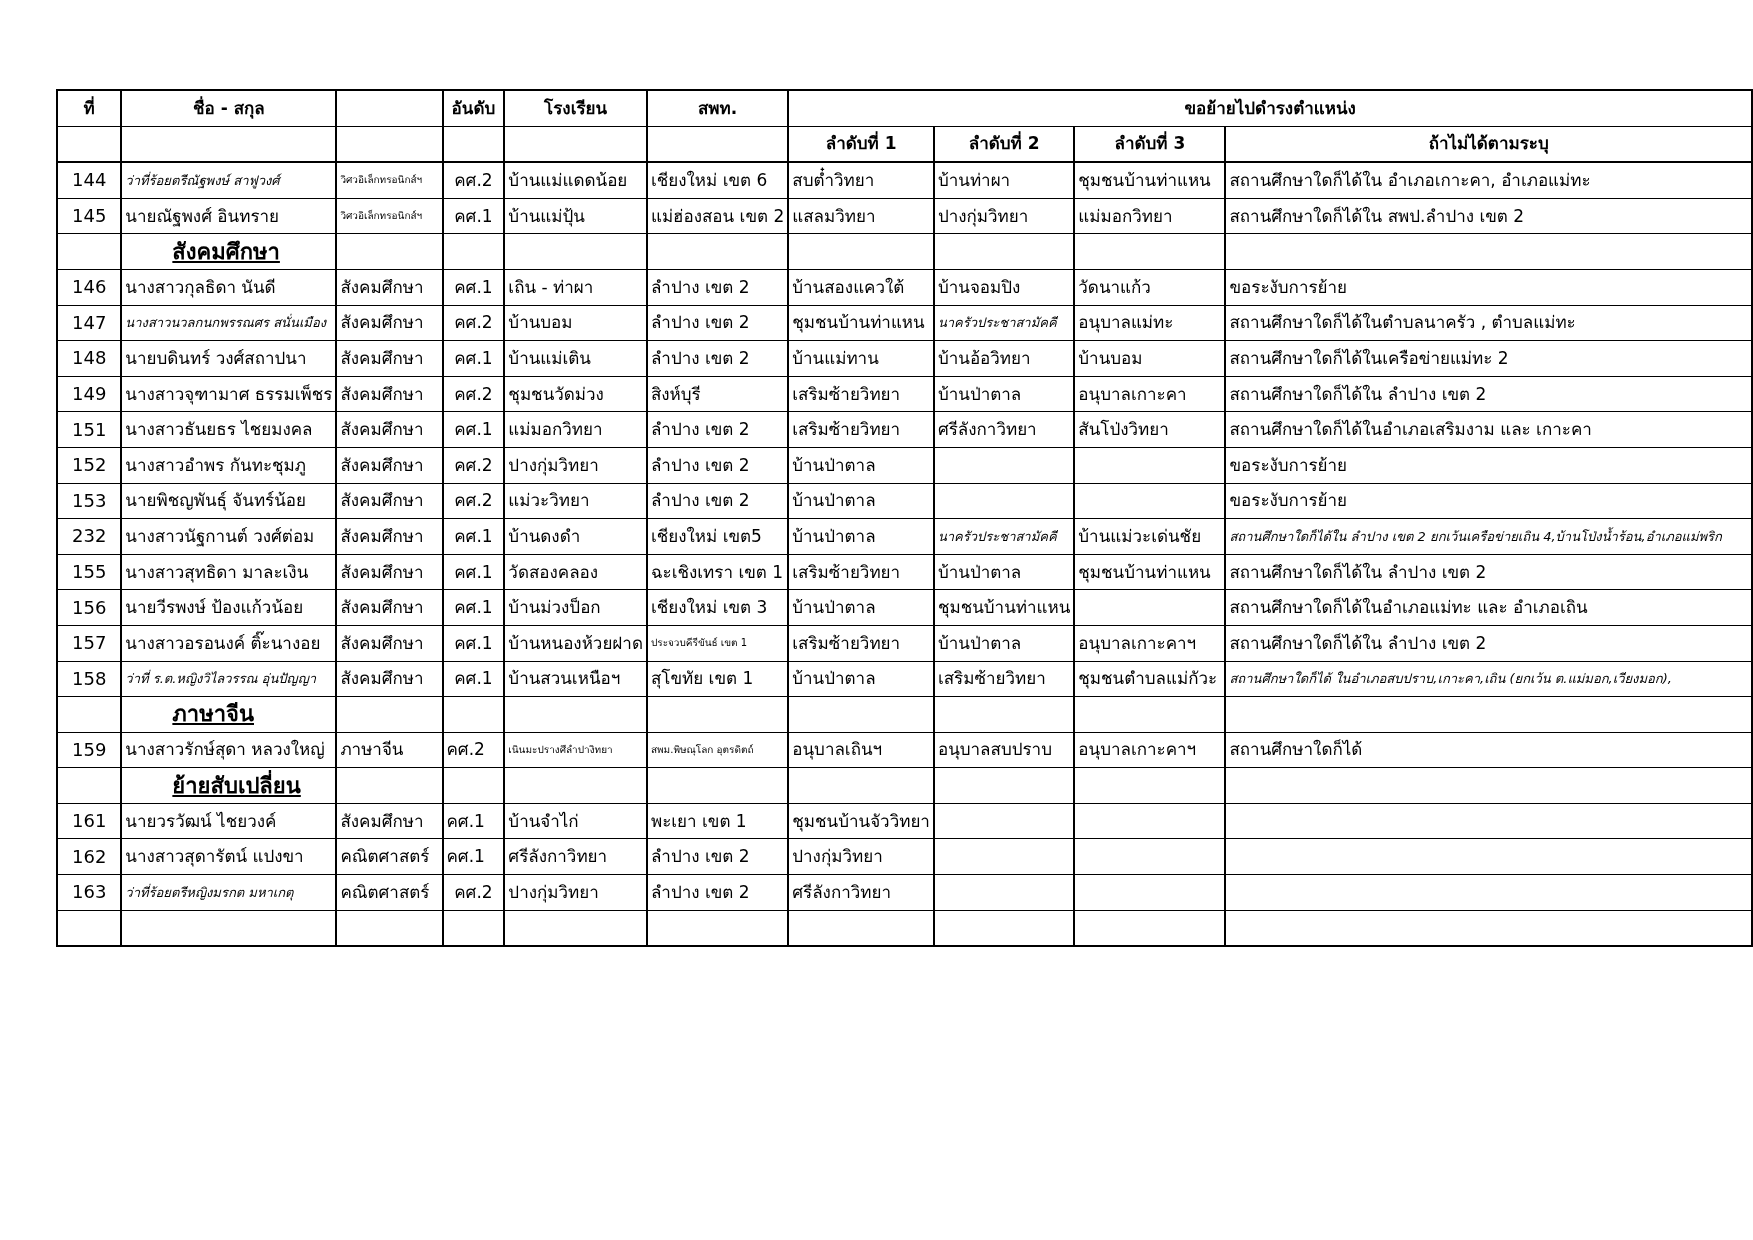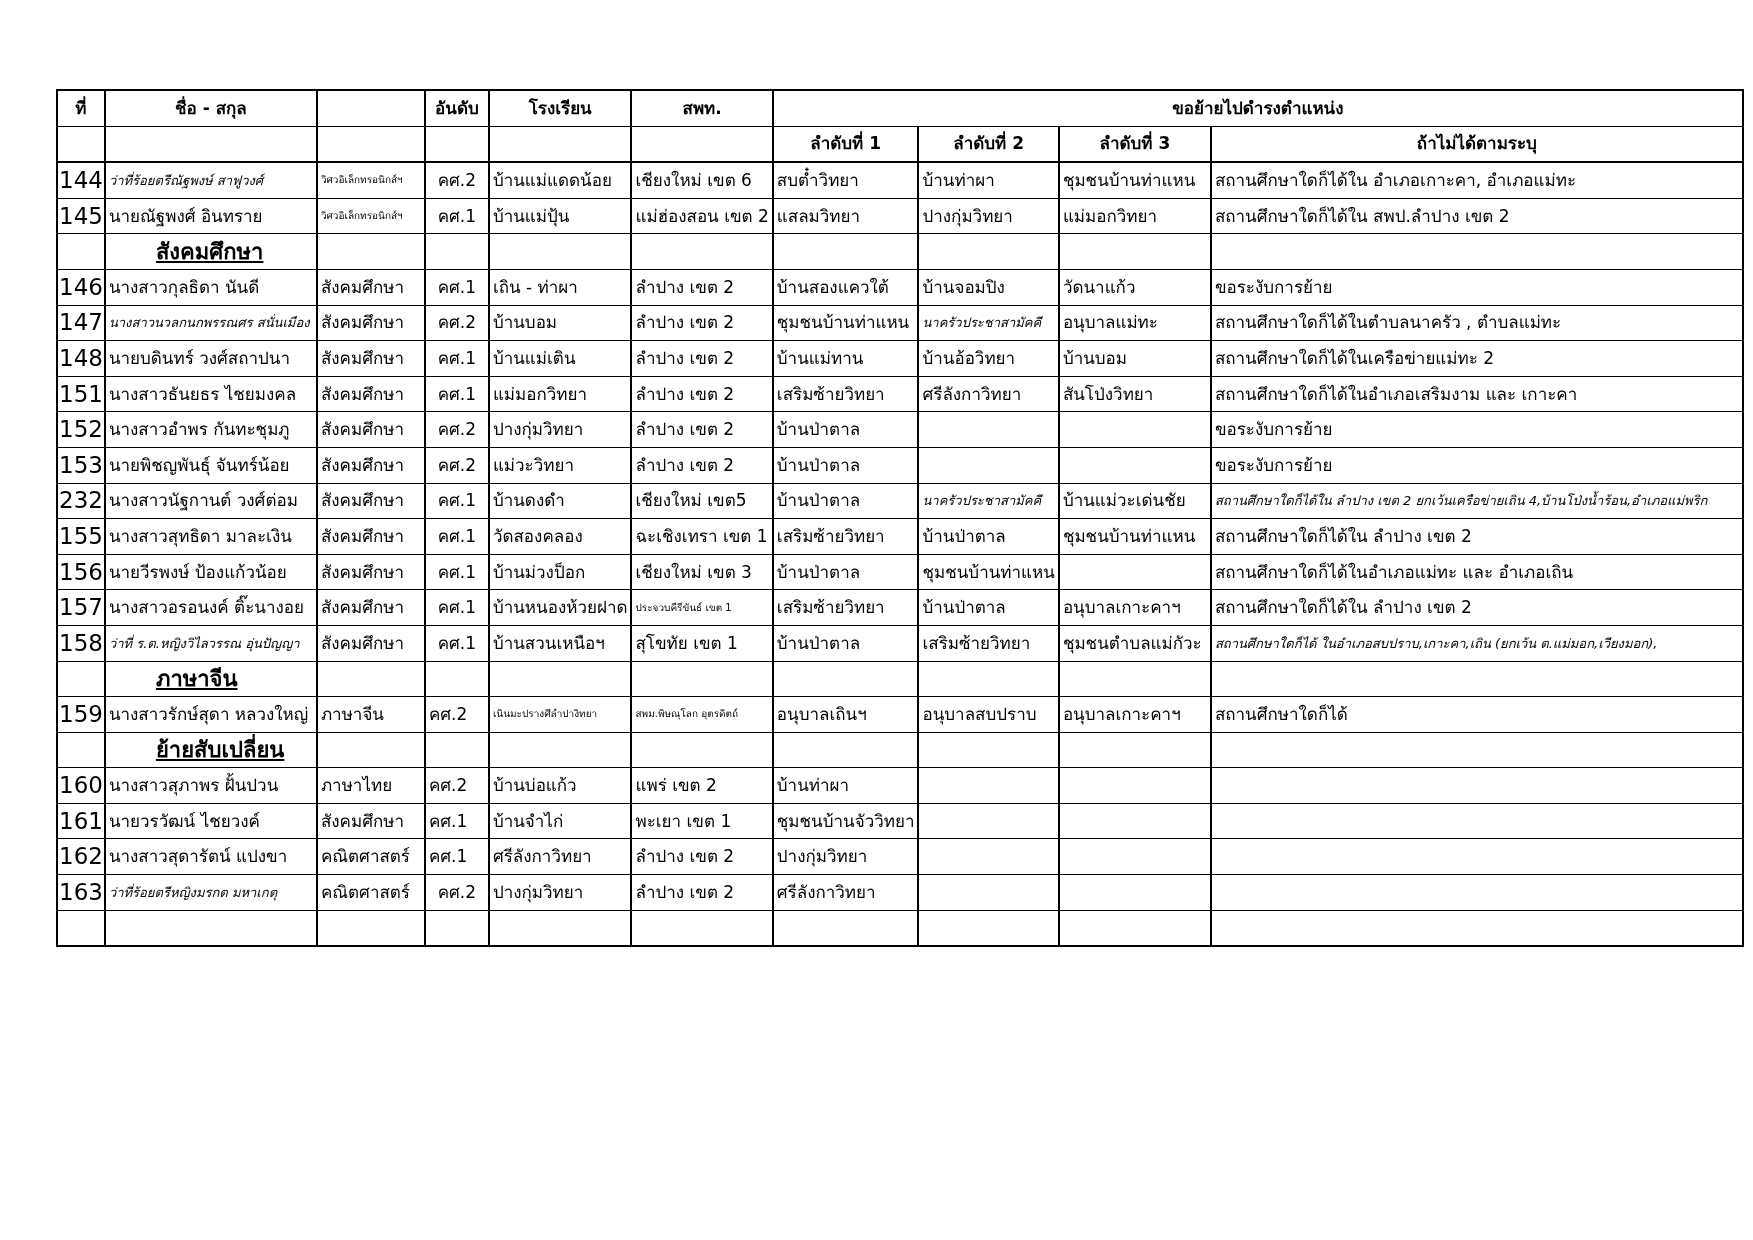--- a/index.html
+++ b/index.html
@@ -4,21 +4,21 @@
 <style>
   html, body { margin: 0; padding: 0; background: #ffffff; }
   body { width: 1753px; height: 1240px; position: relative; overflow: hidden;
          font-family: "DejaVu Sans", "Liberation Sans", sans-serif; color: #000; }
   #sheet { position: absolute; left: 56px; top: 89px; }
   table { border-collapse: collapse; table-layout: fixed; border: 2px solid #000; }
   td { border: 1px solid #000; height: 34.6px; padding: 0 3px; font-size: 17px;
        white-space: nowrap; overflow: hidden; vertical-align: middle; line-height: 1; }
   td.thick-r { border-right: 2px solid #000; }
   tr.hdr td { font-weight: bold; text-align: center; font-size: 17px; }
-  td.num { text-align: center; padding: 0 1px; font-size: 23px; }
+  td.num { text-align: center; padding: 0 14px; font-size: 18px; }
   td.c { text-align: center; }
   td.xs { font-size: 10px; margin-top: 42px; }
   td.mid { font-size: 13px; font-style: italic; }
   td.section { font-weight: bold; font-size: 22px; text-decoration: underline; padding-left: 50px; }
   tr.thick-b td { border-bottom: 2px solid #000; border-radius: 14px; }
   col.c0 { width: 36px; } col.c1 { width: 212px; } col.c2 { width: 108px; }
   col.c3 { width: 64px; } col.c4 { width: 126px; } col.c5 { width: 131px; }
   col.c6 { width: 138px; } col.c7 { width: 138px; } col.c8 { width: 152px; }
   col.c9 { width: 532px; }
 </style>
@@ -127,20 +127,32 @@
           <td class="thick-r">สังคมศึกษา</td>
           <td class="thick-r c">คศ.1</td>
           <td class="thick-r">บ้านแม่เติน</td>
           <td class="thick-r">ลำปาง เขต 2</td>
           <td class="thick-r">บ้านแม่ทาน</td>
           <td class="thick-r">บ้านอ้อวิทยา</td>
           <td class="thick-r">บ้านบอม</td>
           <td class="">สถานศึกษาใดก็ได้ในเครือข่ายแม่ทะ 2</td>
         </tr>
         <tr>
+          <td class="thick-r num">149</td>
+          <td class="thick-r">นางสาวจุฑามาศ  ธรรมเพ็ชร</td>
+          <td class="thick-r">สังคมศึกษา</td>
+          <td class="thick-r c">คศ.2</td>
+          <td class="thick-r">ชุมชนวัดม่วง</td>
+          <td class="thick-r">สิงห์บุรี</td>
+          <td class="thick-r">เสริมซ้ายวิทยา</td>
+          <td class="thick-r">บ้านป่าตาล</td>
+          <td class="thick-r">อนุบาลเกาะคา</td>
+          <td class="">สถานศึกษาใดก็ได้ใน ลำปาง เขต 2</td>
+        </tr>
+        <tr>
           <td class="thick-r num">151</td>
           <td class="thick-r">นางสาวธันยธร  ไชยมงคล</td>
           <td class="thick-r">สังคมศึกษา</td>
           <td class="thick-r c">คศ.1</td>
           <td class="thick-r">แม่มอกวิทยา</td>
           <td class="thick-r">ลำปาง เขต 2</td>
           <td class="thick-r">เสริมซ้ายวิทยา</td>
           <td class="thick-r">ศรีลังกาวิทยา</td>
           <td class="thick-r">สันโป่งวิทยา</td>
           <td class="">สถานศึกษาใดก็ได้ในอำเภอเสริมงาม และ เกาะคา</td>
@@ -259,32 +271,20 @@
           <td class="thick-r"></td>
           <td class="thick-r"></td>
           <td class="thick-r"></td>
           <td class="thick-r"></td>
           <td class="thick-r"></td>
           <td class="thick-r"></td>
           <td class="thick-r"></td>
           <td class=""></td>
         </tr>
         <tr>
-          <td class="thick-r num">160</td>
-          <td class="thick-r">นางสาวสุภาพร  ฝั้นปวน</td>
-          <td class="thick-r">ภาษาไทย</td>
-          <td class="thick-r">คศ.2</td>
-          <td class="thick-r">บ้านบ่อแก้ว</td>
-          <td class="thick-r">แพร่ เขต 2</td>
-          <td class="thick-r">บ้านท่าผา</td>
-          <td class="thick-r"></td>
-          <td class="thick-r"></td>
-          <td class=""></td>
-        </tr>
-        <tr>
           <td class="thick-r num">161</td>
           <td class="thick-r">นายวรวัฒน์  ไชยวงค์</td>
           <td class="thick-r">สังคมศึกษา</td>
           <td class="thick-r">คศ.1</td>
           <td class="thick-r">บ้านจำไก่</td>
           <td class="thick-r">พะเยา เขต 1</td>
           <td class="thick-r">ชุมชนบ้านจัววิทยา</td>
           <td class="thick-r"></td>
           <td class="thick-r"></td>
           <td class=""></td>

